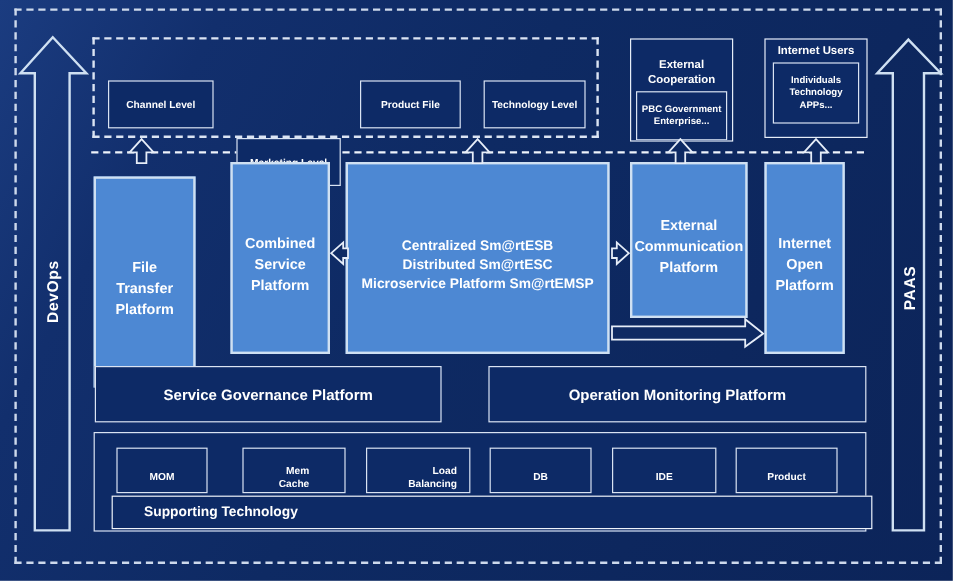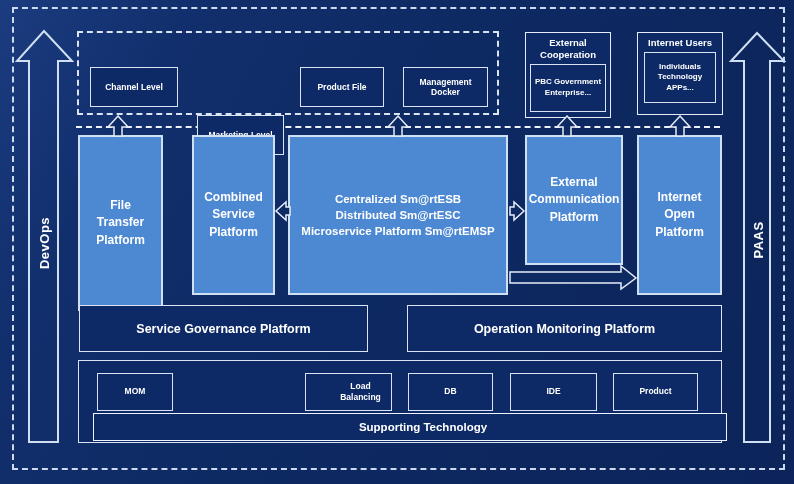--- a/index.html
+++ b/index.html
@@ -5,42 +5,42 @@
   html,body { margin:0; padding:0; }
   .stage {
     position: relative;
     width: 794px; height: 484px;
     background: linear-gradient(118deg, #1b3c80 0%, #122f6d 18%, #0e2a63 45%, #0c2459 100%);
     font-family: "Liberation Sans", sans-serif;
     color: #ffffff;
     overflow: hidden;
   }
   .abs { position: absolute; box-sizing: border-box; }
-  .multiline { white-space: pre-line; }
+  .multiline { white-space: pre-line; margin-top: 12px; }
 
   
   .outer-frame {
     left: 12px; top: 7px; width: 773px; height: 463px;
     border: 2px dashed #cdd9ec;
   }
   .levels-band {
     left: 77px; top: 31px; width: 422px; height: 84px;
     border: 2px dashed #dbe4f3;
   }
   .mid-separator {
     left: 76px; top: 126px; width: 644px; height: 0;
     border-top: 2px dashed #eef3fb;
   }
 
   
   .dark-box {
     background: #0d2a66;
     border: 1.6px solid #d9e3f3;
     display: flex; align-items: center; justify-content: center;
-    text-align: center; font-weight: bold;
+    text-align: right; font-weight: bold;
   }
   .level-box { top: 67px; height: 40px; font-size: 8.5px; }
   .lv-0 { left: 90px;  width: 88px; }
   .lv-1 { left: 197px; width: 87px; margin-top: 48px; }
   .lv-2 { left: 300px; width: 84px; }
   .lv-3 { left: 403px; width: 85px; }
 
   .actor-box {
     background: #0d2a66;
     border: 1.8px solid #e6edf8;
@@ -64,21 +64,21 @@
   .plat {
     background: #4d88d3;
     border: 2px solid #cfe0f2;
     display: flex; align-items: center; justify-content: center;
     text-align: center; font-weight: bold; font-size: 12px; line-height: 1.42;
   }
   .p-ftp { left: 78px;  top: 135px; width: 85px;  height: 176px; }
   .p-csp { left: 192px; top: 135px; width: 83px;  height: 160px; }
   .p-esb { left: 288px; top: 135px; width: 220px; height: 160px; font-size: 11.5px; text-align: center; }
   .p-ecp { left: 525px; top: 135px; width: 98px;  height: 130px; }
-  .p-iop { left: 637px; top: 135px; width: 85px;  height: 160px; }
+  .p-iop { left: 637px; top: 135px; width: 67px;  height: 160px; }
 
   
   .gov-box {
     background: #0d2a66;
     border: 1.8px solid #dbe4f3;
     display: flex; align-items: center; justify-content: center;
     font-weight: bold; font-size: 12.5px; text-align: center;
   }
   .g-sgp { left: 79px;  top: 305px; width: 289px; height: 47px; }
   .g-omp { left: 407px; top: 305px; width: 315px; height: 47px; }
@@ -93,21 +93,21 @@
   .t-0 { left: 97px;  width: 76px; }
   .t-1 { left: 202px; width: 86px; }
   .t-2 { left: 305px; width: 87px; padding-left: 24px; }
   .t-3 { left: 408px; width: 85px; }
   .t-4 { left: 510px; width: 87px; }
   .t-5 { left: 613px; width: 85px; }
   .support-bar {
     left: 93px; top: 413px; width: 634px; height: 28px;
     background: #0d2a66;
     border: 1.6px solid #eef3fb;
-    display: flex; align-items: center; justify-content: center;
+    display: flex; align-items: center; justify-content: flex-start;
     font-weight: bold; font-size: 11.5px; padding-left: 26px;
   }
 
   
   .arrows { left: 0; top: 0; width: 794px; height: 484px; pointer-events: none; }
 
   
   .rail-label {
     position: absolute;
     font-weight: bold; font-size: 13px; letter-spacing: 0.5px;
@@ -129,21 +129,21 @@
   <div class="abs dark-box level-box lv-0">
     <span>Channel Level</span>
   </div>
   <div class="abs dark-box level-box lv-1">
     <span>Marketing Level</span>
   </div>
   <div class="abs dark-box level-box lv-2">
     <span>Product File</span>
   </div>
   <div class="abs dark-box level-box lv-3">
-    <span>Management Docker</span>
+    <span>Technology Level</span>
   </div>
 
   <div class="abs actor-box ext-coop">
     <div class="actor-title multiline">External
 Cooperation</div>
     <div class="actor-inner multiline">PBC Government
 Enterprise...</div>
   </div>
 
   <div class="abs actor-box inet-users">
@@ -183,20 +183,24 @@
     <span>Service Governance Platform</span>
   </div>
   <div class="abs gov-box g-omp">
     <span>Operation Monitoring Platform</span>
   </div>
 
   <div class="abs support-container"></div>
   <div class="abs dark-box tech-box t-0">
     <span class="multiline">MOM</span>
   </div>
+  <div class="abs dark-box tech-box t-1">
+    <span class="multiline">Mem
+Cache</span>
+  </div>
   <div class="abs dark-box tech-box t-2">
     <span class="multiline">Load
 Balancing</span>
   </div>
   <div class="abs dark-box tech-box t-3">
     <span class="multiline">DB</span>
   </div>
   <div class="abs dark-box tech-box t-4">
     <span class="multiline">IDE</span>
   </div>

